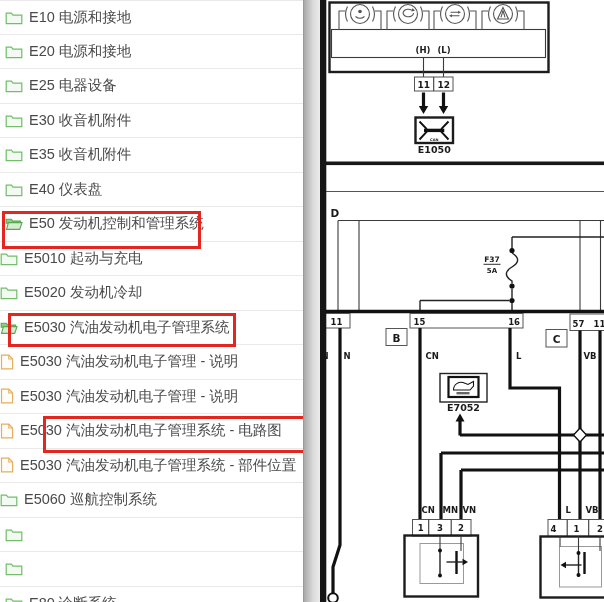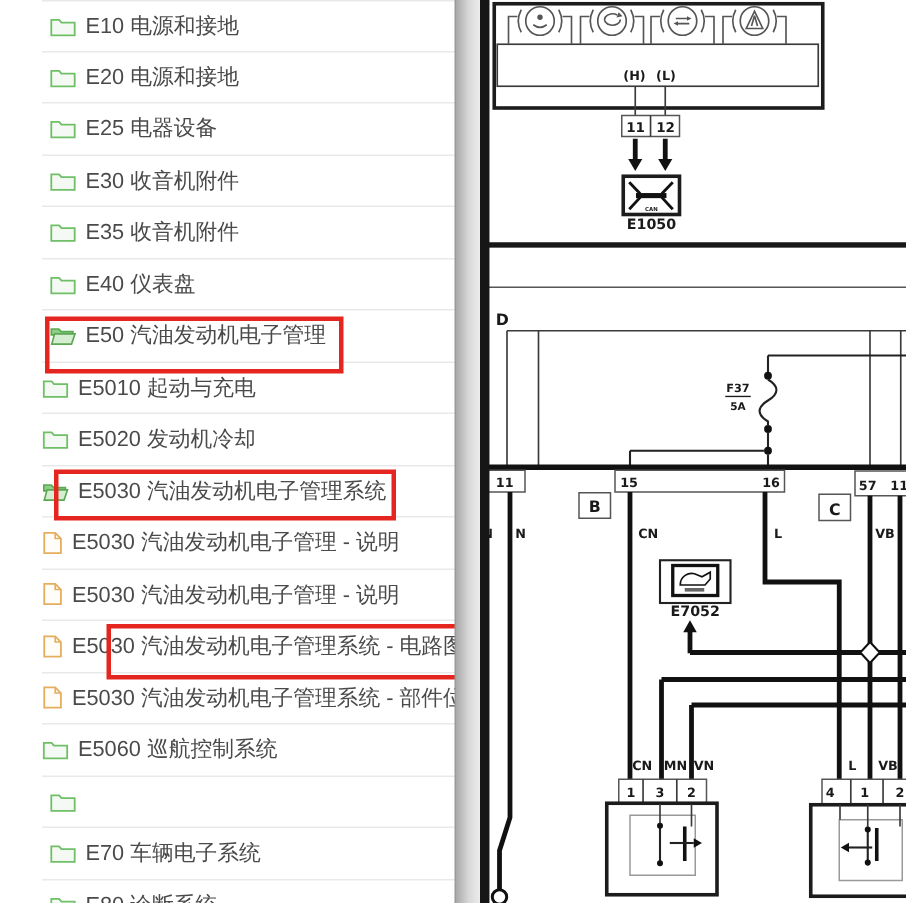--- a/index.html
+++ b/index.html
@@ -1,19 +1,19 @@
 <!DOCTYPE html>
 <html><head>
 <meta charset="utf-8">
 <style>
   html,body{margin:0;padding:0;}
   body{width:604px;height:602px;overflow:hidden;background:#fff;
        font-family:"Liberation Sans","DejaVu Sans",sans-serif;position:relative;}
   
-  .sidebar{position:absolute;left:0;top:0;width:303px;height:602px;background:#fff;overflow:hidden;margin-left:28px;}
+  .sidebar{position:absolute;left:0;top:0;width:303px;height:602px;background:#fff;overflow:hidden;}
   .row{display:flex;align-items:center;height:34.5px;box-sizing:border-box;
        border-bottom:1px solid #e9e9e9;cursor:default;}
   .row:first-child{border-top:1px solid #e9e9e9;}
   .lv0{padding-left:5px}.lv1{}.lv2{}
   .lbl{font-size:14.5px;color:#4a4a4a;white-space:nowrap;margin-left:6px;}
   .tico{flex:0 0 auto;display:inline-flex;}
   
   .hl{position:absolute;border:3px solid #e52620;background:transparent;pointer-events:none;}
   .hl1{left:2px;top:211px;width:193px;height:32px;}
   .hl2{left:8px;top:313px;width:222px;height:28px;}
@@ -92,21 +92,21 @@
       </span>
     <span class="lbl">E40 仪表盘</span>
   </div>
   <div class="row lv0">
     <span class="tico">
         <svg width="18" height="15" viewBox="0 0 18 15">
           <path d="M1.2,3.3 h5 l1.6,1.8 h7.8 v2.1 h-14.4 z" fill="#8fce88" stroke="#5aa852" stroke-width="1.1"></path>
           <path d="M3.4,6.6 h13.6 l-2.3,6.8 h-13.2 z" fill="#d6edd2" stroke="#5aa852" stroke-width="1.1"></path>
         </svg>
       </span>
-    <span class="lbl">E50 汽油发动机电子管理</span>
+    <span class="lbl">E50 发动机控制和管理系统</span>
   </div>
   <div class="row lv1">
     <span class="tico">
         <svg width="18" height="15" viewBox="0 0 18 15">
           <path d="M1.2,3.2 h5.2 l1.6,1.9 h8.8 v8.5 h-15.6 z" fill="#f4faf3" stroke="#6fbf67" stroke-width="1.2"></path>
         </svg>
       </span>
     <span class="lbl">E5010 起动与充电</span>
   </div>
   <div class="row lv1">
@@ -176,21 +176,20 @@
           <path d="M1.2,3.2 h5.2 l1.6,1.9 h8.8 v8.5 h-15.6 z" fill="#f4faf3" stroke="#6fbf67" stroke-width="1.2"></path>
         </svg>
       </span>
   </div>
   <div class="row lv0">
     <span class="tico">
         <svg width="18" height="15" viewBox="0 0 18 15">
           <path d="M1.2,3.2 h5.2 l1.6,1.9 h8.8 v8.5 h-15.6 z" fill="#f4faf3" stroke="#6fbf67" stroke-width="1.2"></path>
         </svg>
       </span>
-    <span class="lbl">E70 车辆电子系统</span>
   </div>
   <div class="row lv0">
     <span class="tico">
         <svg width="18" height="15" viewBox="0 0 18 15">
           <path d="M1.2,3.2 h5.2 l1.6,1.9 h8.8 v8.5 h-15.6 z" fill="#f4faf3" stroke="#6fbf67" stroke-width="1.2"></path>
         </svg>
       </span>
     <span class="lbl">E80 诊断系统</span>
   </div>
 

